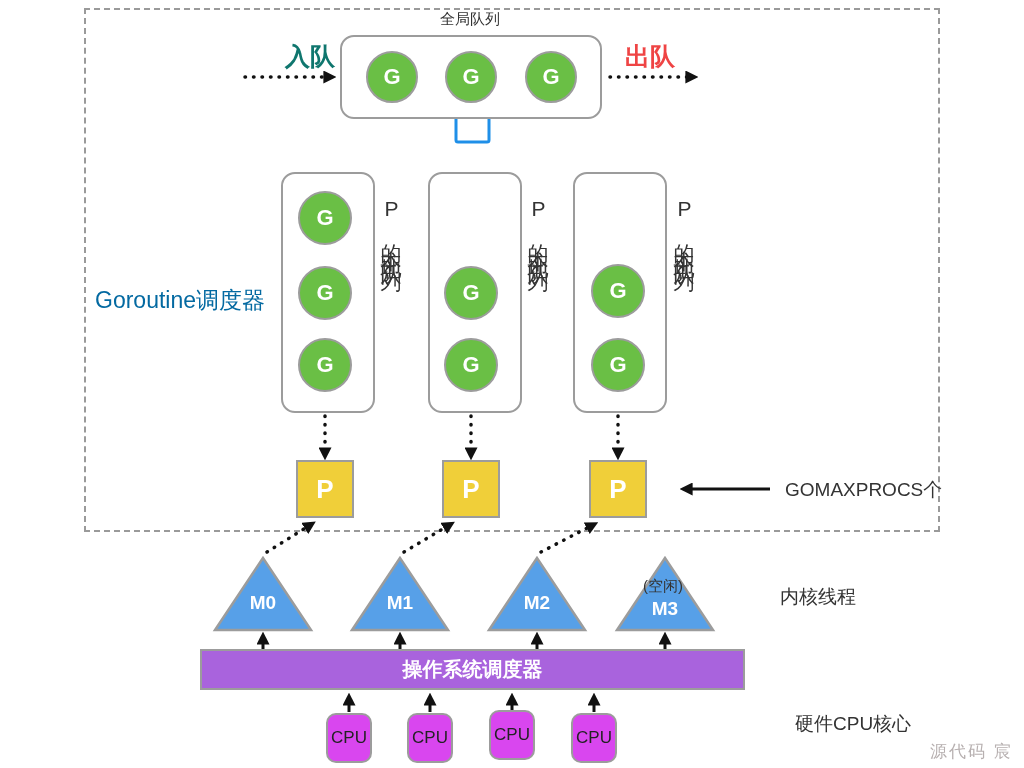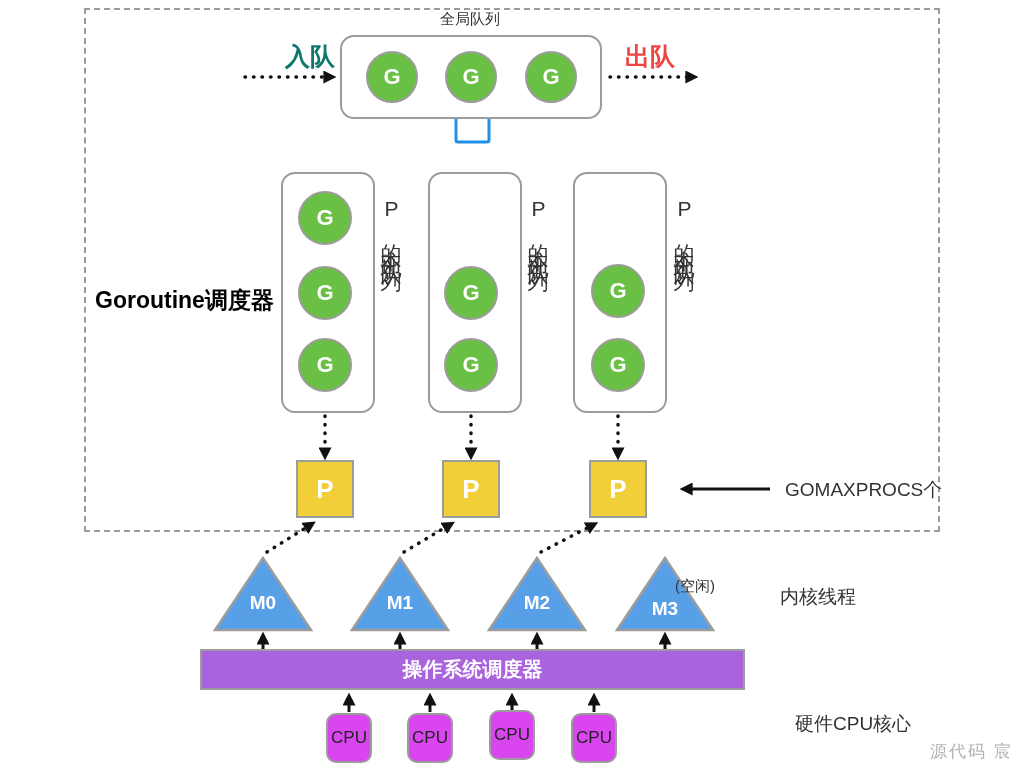--- a/index.html
+++ b/index.html
@@ -7,21 +7,21 @@
     width:1024px;height:768px;position:relative;background:#ffffff;
     font-family:"Liberation Sans",sans-serif;overflow:hidden;
   }
   .abs{position:absolute;}
   
   .scheduler-box{
     left:84px;top:8px;width:852px;height:520px;
     border:2px dashed #9a9a9a;background:transparent;
   }
   .scheduler-title{
-    left:95px;top:285px;font-size:23px;font-weight:bold;color:#000000;
+    left:95px;top:285px;font-size:23px;font-weight:normal;color:#0369a1;
   }
   
   .gq-title{left:400px;top:10px;width:140px;text-align:center;font-size:15px;color:#333;}
   .gq-box{
     left:340px;top:35px;width:258px;height:80px;
     border:2px solid #9c9c9c;border-radius:14px;background:#fff;
   }
   .gcircle{
     width:52px;height:52px;border-radius:50%;
     background:#6abf45;border:2px solid #9c9c9c;
@@ -43,21 +43,21 @@
   
   .pbox{
     width:58px;height:58px;top:460px;
     background:#f0cf39;border:2px solid #9c9c9c;box-sizing:border-box;
     color:#fff;font-weight:bold;font-size:26px;
     display:flex;align-items:center;justify-content:center;
   }
   .gomaxprocs-label{left:785px;top:477px;font-size:19px;color:#333;}
   
   .m-label{color:#fff;font-weight:bold;font-size:19px;transform:translate(-50%,-50%);}
-  .m-note{color:#333;font-size:15px;transform:translate(-50%,-50%);margin-left:32px;}
+  .m-note{color:#333;font-size:15px;transform:translate(-50%,-50%);}
   .kernel-label{left:780px;top:584px;font-size:19px;color:#333;}
   
   .os-bar{
     left:200px;top:649px;width:545px;height:41px;
     background:#a963dd;border:2px solid #9c9c9c;box-sizing:border-box;
     color:#fff;font-weight:bold;font-size:20px;
     display:flex;align-items:center;justify-content:center;
   }
   
   .cpu-box{

